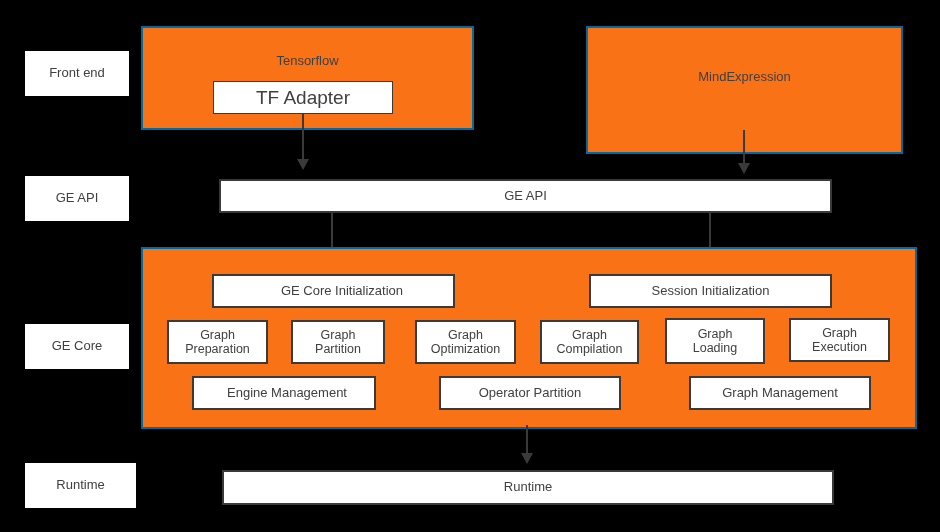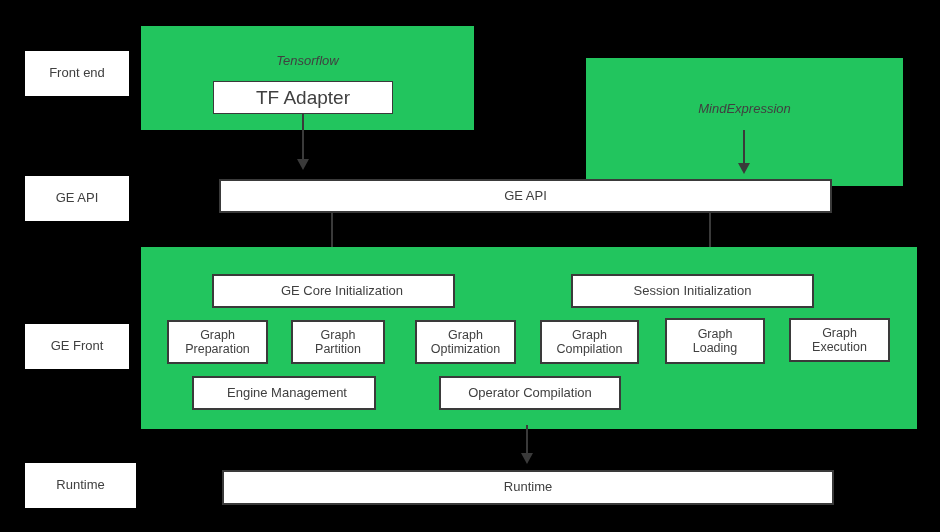--- a/index.html
+++ b/index.html
@@ -36,25 +36,24 @@
   }
   
   .framed {
     border: 2px solid #3a3a3a;
   }
   .framed-thin {
     border: 1.5px solid #3a3a3a;
   }
   
   .panel {
-    background: #22c55e;
-    border: 2px solid #22c55e;
+    background: #f97316;
+    border: 2px solid #0369a1;
     align-items: flex-start;
     justify-content: center;
-    font-style: italic;
   }
   .panel-title {
     position: absolute;
     left: 0;
     right: 0;
     text-align: center;
     color: #404040;
     font-size: 13px;
   }
   
@@ -74,31 +73,31 @@
 </style>
 </head>
 <body>
 
 <div id="canvas">
 
   <div class="box stage-label" style="left:25px; top:51px; width:104px; height:45px;">Front end</div>
 
   <div class="box stage-label" style="left:25px; top:176px; width:104px; height:45px;">GE API</div>
 
-  <div class="box stage-label" style="left:25px; top:324px; width:104px; height:45px;">GE Front</div>
+  <div class="box stage-label" style="left:25px; top:324px; width:104px; height:45px;">GE Core</div>
 
   <div class="box stage-label" style="left:25px; top:463px; width:111px; height:45px;">Runtime</div>
 
   <div class="box panel" style="left:141px; top:26px; width:333px; height:104px;">
     <div class="panel-title" style="top:26px;">Tensorflow</div>
   </div>
 
   <div class="box framed-thin" style="left:213px; top:81px; width:180px; height:33px; font-size:19px;">TF Adapter</div>
 
-  <div class="box panel" style="left:586px; top:26px; width:317px; height:128px;margin-top:32px;">
+  <div class="box panel" style="left:586px; top:26px; width:317px; height:128px;">
     <div class="panel-title" style="top:42px;">MindExpression</div>
   </div>
 
   <div class="arrow-line" style="left:302px; top:114px; height:51px;"></div>
   <div class="arrow-head" style="left:297px; top:159px;"></div>
 
   <div class="arrow-line" style="left:743px; top:130px; height:38px;"></div>
   <div class="arrow-head" style="left:738px; top:163px;"></div>
 
   <div class="box framed" style="left:219px; top:179px; width:613px; height:34px; font-size:13px;">GE API</div>
@@ -106,21 +105,21 @@
   <div class="arrow-line" style="left:331px; top:213px; height:44px;"></div>
   <div class="arrow-head" style="left:326px; top:252px;"></div>
 
   <div class="arrow-line" style="left:709px; top:213px; height:44px;"></div>
   <div class="arrow-head" style="left:704px; top:252px;"></div>
 
   <div class="panel" style="position:absolute; left:141px; top:247px; width:772px; height:178px;"></div>
 
   <div class="box framed" style="left:212px; top:274px; width:243px; height:34px; font-size:13px;padding-left:17px;">GE Core Initialization</div>
 
-  <div class="box framed" style="left:571px; top:274px; width:243px; height:34px; font-size:13px;">Session Initialization</div>
+  <div class="box framed" style="left:589px; top:274px; width:243px; height:34px; font-size:13px;">Session Initialization</div>
 
   <div class="box framed" style="left:167px; top:320px; width:101px; height:44px; font-size:12.5px;">Graph
 Preparation</div>
 
   <div class="box framed" style="left:291px; top:320px; width:94px; height:44px; font-size:12.5px;">Graph
 Partition</div>
 
   <div class="box framed" style="left:415px; top:320px; width:101px; height:44px; font-size:12.5px;">Graph
 Optimization</div>
 
@@ -128,21 +127,22 @@
 Compilation</div>
 
   <div class="box framed" style="left:665px; top:318px; width:100px; height:46px; font-size:12.5px;">Graph
 Loading</div>
 
   <div class="box framed" style="left:789px; top:318px; width:101px; height:44px; font-size:12.5px;">Graph
 Execution</div>
 
   <div class="box framed" style="left:192px; top:376px; width:184px; height:34px; font-size:13px;padding-left:6px;">Engine Management</div>
 
-  <div class="box framed" style="left:439px; top:376px; width:182px; height:34px; font-size:13px;">Operator Compilation</div>
+  <div class="box framed" style="left:439px; top:376px; width:182px; height:34px; font-size:13px;">Operator Partition</div>
 
+  <div class="box framed" style="left:689px; top:376px; width:182px; height:34px; font-size:13px;">Graph Management</div>
 
   <div class="arrow-line" style="left:526px; top:425px; height:33px;"></div>
   <div class="arrow-head" style="left:521px; top:453px;"></div>
 
   <div class="box framed" style="left:222px; top:470px; width:612px; height:35px; font-size:13px;">Runtime</div>
 
 </div>
 
 </body></html>

